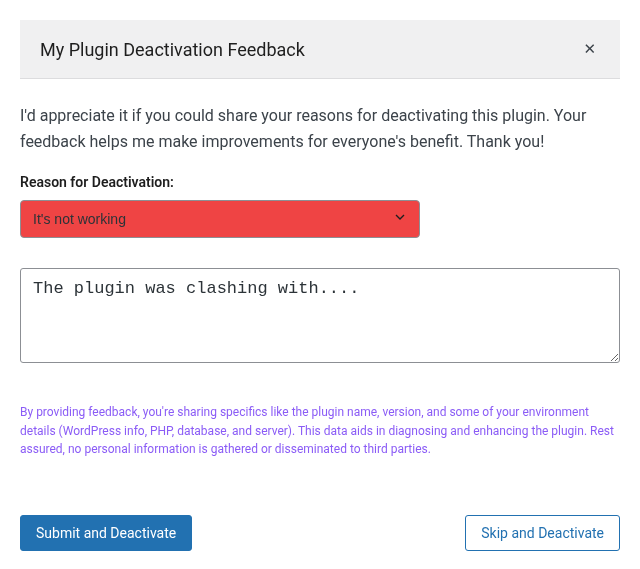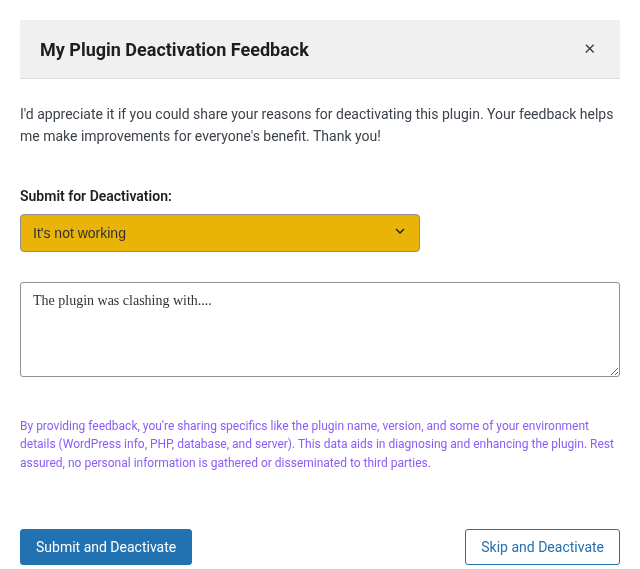--- a/index.html
+++ b/index.html
@@ -18,57 +18,57 @@
       background: #f0f0f1;
       padding: 18px 20px;
       margin: 20px 20px 0 20px;
       display: flex;
       justify-content: space-between;
       align-items: center;
       border-bottom: 1px solid #dcdcde;
     }
     .header-title {
       font-size: 18px;
-      font-weight: 700;
+      font-weight: 400;
       color: #1e1e1e;
     }
     .close-icon {
       cursor: pointer;
       font-size: 15px;
       color: #3c434a;
       padding: 2px 4px;
     }
     .content {
       padding: 24px 20px 20px 20px;
     }
     .intro-text {
-      font-size: 14px;
+      font-size: 16px;
       color: #3c434a;
       line-height: 1.6;
-      margin-bottom: 40px;
+      margin-bottom: 20px;
     }
     .field-label {
       font-size: 14px;
       font-weight: 600;
       color: #1e1e1e;
       margin-bottom: 10px;
       display: block;
     }
     .select-wrapper {
       position: relative;
       width: 400px;
       margin-bottom: 30px;
     }
     .select-field {
       width: 100%;
       padding: 10px 52px 10px 12px;
       font-size: 14px;
       border: 1px solid #8c8f94;
       border-radius: 4px;
-      background: #eab308;
+      background: #ef4444;
       appearance: none;
       -webkit-appearance: none;
       -moz-appearance: none;
       cursor: pointer;
       color: #2c3338;
     }
     .select-chevron {
       position: absolute;
       right: 12px;
       top: 50%;
@@ -79,25 +79,25 @@
       width: 16px;
       height: 16px;
       stroke: #1e1e1e;
       stroke-width: 2;
       fill: none;
     }
     .textarea-field {
       width: 100%;
       min-height: 95px;
       padding: 10px 12px;
-      font-size: 14px;
+      font-size: 17px;
       border: 1px solid #8c8f94;
       border-radius: 3px;
       resize: both;
-      font-family: Liberation Serif, serif;
+      font-family: Liberation Mono, monospace;
       color: #2c3338;
       margin-bottom: 36px;
     }
     .disclaimer {
       font-size: 12px;
       color: #8b5cf6;
       line-height: 1.55;
       margin-bottom: 36px;
     }
     .footer {
@@ -127,21 +127,21 @@
 <body>
 
 <div class="modal">
   <div class="header">
     <div class="header-title">My Plugin Deactivation Feedback</div>
     <div class="close-icon">✕</div>
   </div>
   <div class="content">
     <p class="intro-text">I'd appreciate it if you could share your reasons for deactivating this plugin. Your feedback helps me make improvements for everyone's benefit. Thank you!</p>
 
-    <label class="field-label">Submit for Deactivation:</label>
+    <label class="field-label">Reason for Deactivation:</label>
     <div class="select-wrapper">
       <select class="select-field">
         <option>It's not working</option>
       </select>
       <span class="select-chevron">
         <svg viewBox="0 0 24 24">
             <polyline points="6 9 12 15 18 9"></polyline>
           </svg>
       </span>
     </div>

